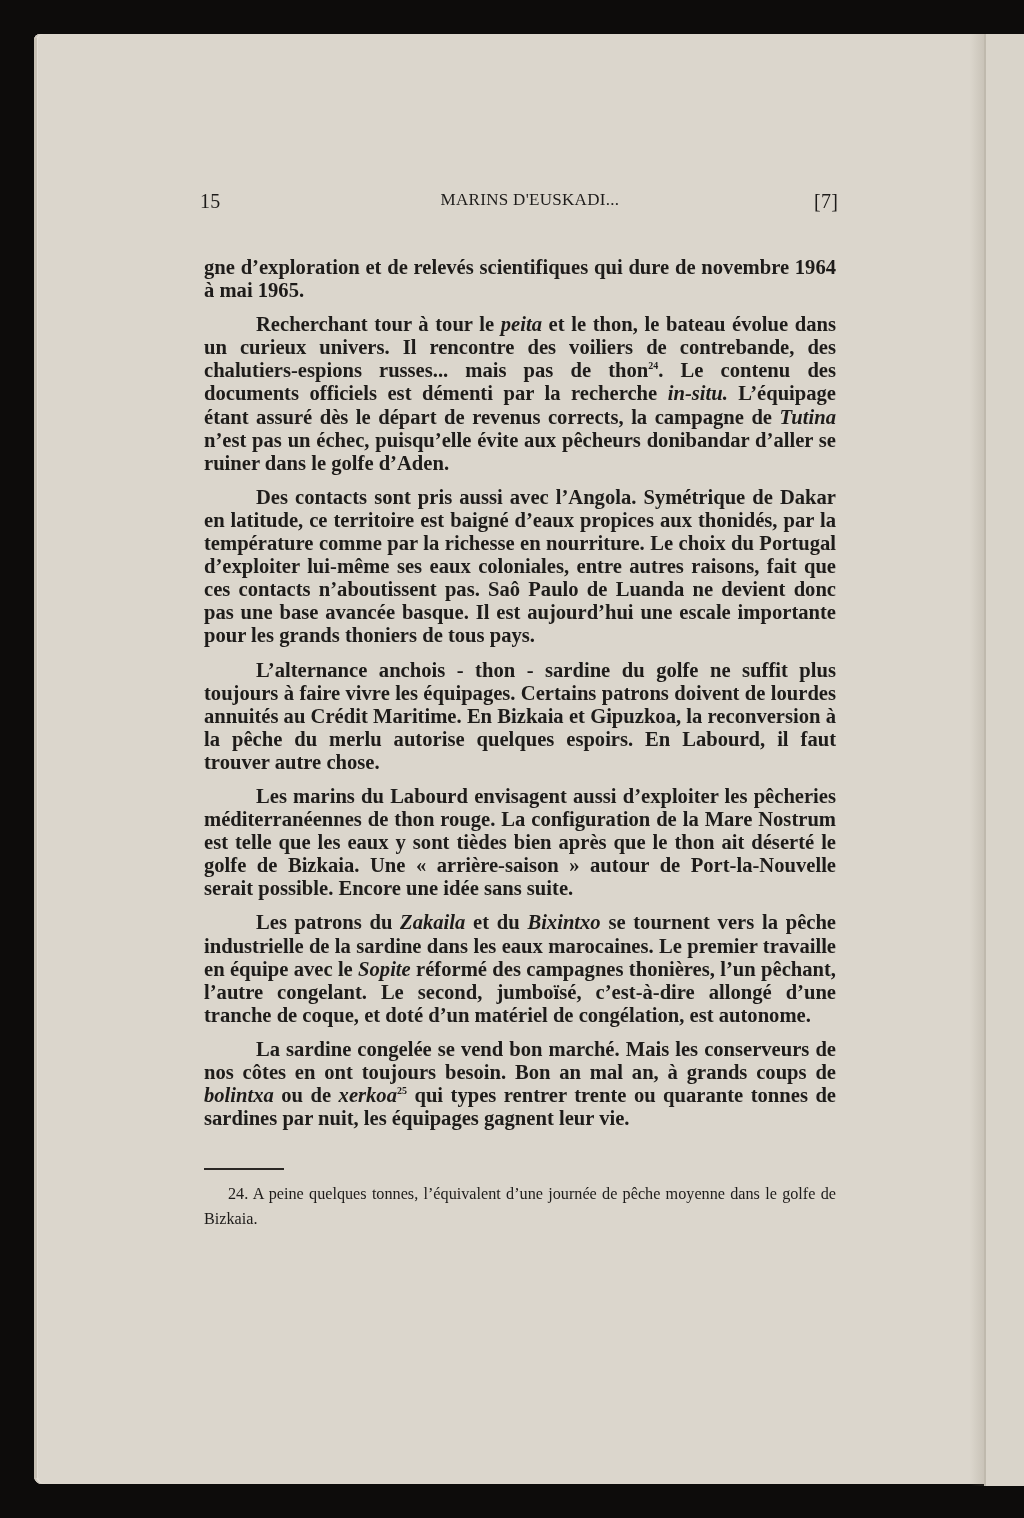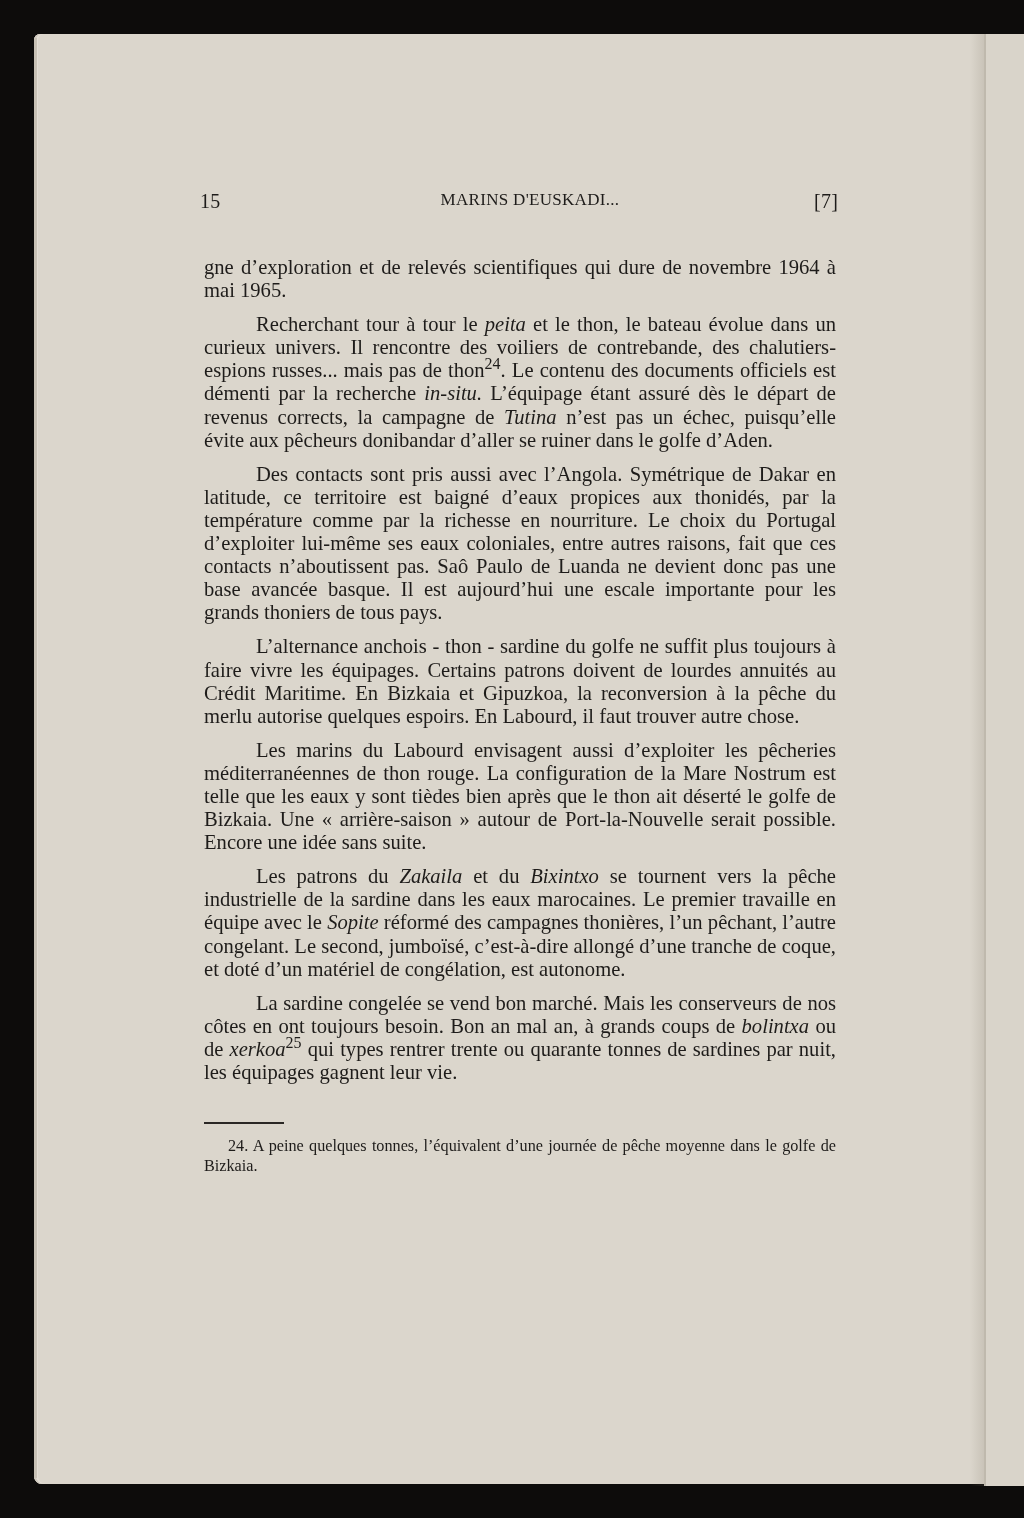--- a/index.html
+++ b/index.html
@@ -33,27 +33,27 @@
       position: absolute; left: 204px; top: 190px; width: 632px;
       color: #1e1c1a;
     }
     .running-head {
       position: relative; height: 30px; font-size: 20px; letter-spacing: 0.2px;
     }
     .running-head .folio { position: absolute; left: -4px; top: 0; }
     .running-head .title { position: absolute; left: 0; right: 0; top: 0; text-align: center; font-size: 17px; letter-spacing: 0.3px; margin-left: 20px; }
     .running-head .bracket { position: absolute; right: -2px; top: 0; }
     .body-text { margin-top: 36px; font-size: 20.6px; line-height: 23.1px; }
-    .body-text p { margin: 0 0 11px 0; text-align: justify; text-align-last: left; }
+    .body-text p { margin: 0 0 11px 0; text-align: justify; text-align-last: left; font-weight: bold; }
     .body-text p.indent { text-indent: 52px; }
-    sup { font-size: 16px; line-height: 0; vertical-align: 8px; }
+    sup { font-size: 10px; line-height: 0; vertical-align: 8px; }
     .footnote-rule {
       margin-top: 38px; width: 80px; height: 2px; background: #2a2724;
     }
-    .footnotes { margin-top: 12px; font-size: 16.2px; line-height: 20px; }
+    .footnotes { margin-top: 12px; font-size: 16.2px; line-height: 25px; }
     .footnotes p { margin: 0 0 8px 0; text-indent: 24px; text-align: justify; }
     i { font-style: italic; }
   </style>
 </head>
 <body>
 
 <div class="page"></div>
 <div class="page-edge"></div>
 <div class="fold-shadow"></div>
 <div class="next-page"></div>

